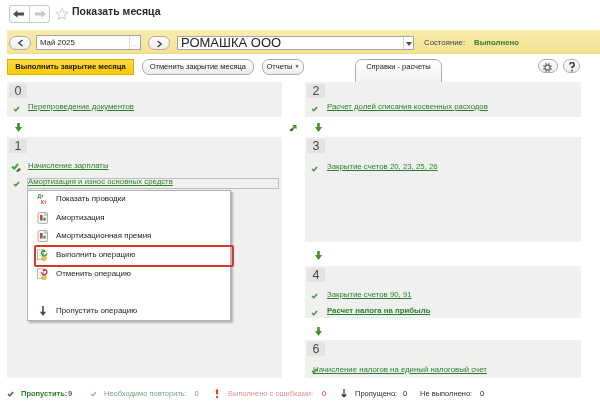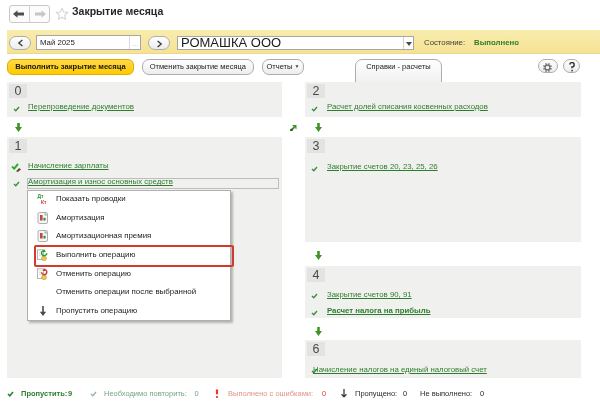--- a/index.html
+++ b/index.html
@@ -18,21 +18,21 @@
 <div class="abs" style="left:29px;top:5px;width:1px;height:17.5px;background:#d2d2d2;"></div>
 <svg class="abs" style="left:12.5px;top:9.8px;" width="11" height="8" viewBox="0 0 11 8">
     <path d="M0 4 L4.5 0.3 V2.6 H11 V5.4 H4.5 V7.7 Z" fill="#4e4e4e"></path>
   </svg>
 <svg class="abs" style="left:34.5px;top:9.8px;" width="11" height="8" viewBox="0 0 11 8">
     <path d="M11 4 L6.5 0.3 V2.6 H0 V5.4 H6.5 V7.7 Z" fill="#c6c6c6"></path>
   </svg>
 <svg class="abs" style="left:55px;top:6.5px;" width="14" height="14" viewBox="0 0 15 15">
     <path d="M7.5 1.2 L9.3 5.4 13.8 5.8 10.4 8.8 11.4 13.2 7.5 10.9 3.6 13.2 4.6 8.8 1.2 5.8 5.7 5.4 Z" fill="none" stroke="#d5d5d5" stroke-width="1.2" stroke-linejoin="round"></path>
   </svg>
-<div class="abs" style="left:72px;top:4.5px;font-size:10.5px;line-height:13px;font-weight:bold;color:#262626;">Закрытие месяца</div>
+<div class="abs" style="left:72px;top:4.5px;font-size:10.5px;line-height:13px;font-weight:bold;color:#262626;">Показать месяца</div>
 
 <div class="abs" style="left:7px;top:30px;width:593px;height:23.5px;background:linear-gradient(#f8ecae,#f5e293);border-bottom:1px solid #ecd98e;"></div>
 <div class="btn" style="left:9.4px;top:35.6px;width:21.3px;height:14.9px;"></div>
 <svg class="abs" style="left:16.5px;top:39.3px;" width="7" height="8" viewBox="0 0 7 8">
     <path d="M5.4 1 L1.8 4 L5.4 7" stroke="#3a3a3a" stroke-width="1.3" fill="none"></path>
   </svg>
 <div class="abs" style="left:35.6px;top:35.4px;width:105.4px;height:14.6px;background:#fff;border:1px solid #a6a6a6;"></div>
 <div class="abs" style="left:40px;top:37.6px;font-size:7.8px;line-height:10px;color:#1c1c1c;">Май 2025</div>
 <div class="abs" style="left:129.2px;top:36.4px;width:11.4px;height:12.6px;border-left:1px solid #dadada;color:#bdbdbd;font-size:8px;text-align:center;line-height:15px;">...</div>
 <div class="btn" style="left:148px;top:36px;width:21.7px;height:14px;"></div>
@@ -41,21 +41,21 @@
   </svg>
 <div class="abs" style="left:177.3px;top:35.5px;width:237px;height:14.5px;background:#fff;border:1px solid #a6a6a6;"></div>
 <div class="abs" style="left:181px;top:37.6px;font-size:13px;line-height:10px;color:#1c1c1c;">РОМАШКА ООО</div>
 <div class="abs" style="left:402.7px;top:36.5px;width:1px;height:12.5px;background:#cfcfcf;"></div>
 <svg class="abs" style="left:405.5px;top:41.5px;" width="6" height="4" viewBox="0 0 6 4">
     <path d="M0 0 L3 4 L6 0 Z" fill="#4a4a4a"></path>
   </svg>
 <div class="abs" style="left:424px;top:37.8px;font-size:7.8px;line-height:10px;color:#3f3f3f;">Состояние:</div>
 <div class="abs" style="left:474px;top:37.8px;font-size:7.8px;line-height:10px;font-weight:bold;color:#2c7d2c;">Выполнено</div>
 
-<div class="abs" style="left:7px;top:59px;width:127px;height:15.5px;background:linear-gradient(#ffd945,#ffca00);border:1px solid #dfae00;border-radius:6px;font-size:7.6px;font-weight:bold;color:#141414;text-align:center;line-height:13.5px;">Выполнить закрытие месяца</div>
+<div class="abs" style="left:7px;top:59px;width:127px;height:15.5px;background:linear-gradient(#ffd945,#ffca00);border:1px solid #dfae00;border-radius:0;font-size:7.6px;font-weight:bold;color:#141414;text-align:center;line-height:13.5px;">Выполнить закрытие месяца</div>
 <div class="btn" style="left:142px;top:59px;width:111.7px;height:15.5px;line-height:13.5px;">Отменить закрытие месяца</div>
 <div class="btn" style="left:262.3px;top:59px;width:41.3px;height:15.5px;line-height:13.5px;">Отчеты <span style="font-size:5px;color:#444;vertical-align:1px;">▼</span></div>
 <div class="btn" style="left:315.5px;top:59px;width:87.9px;height:31px;line-height:13.5px;margin-left:39px;">Справки - расчеты</div>
 <div class="btn" style="left:537.5px;top:59.3px;width:20px;height:14.2px;"></div>
 <svg class="abs" style="left:541px;top:61.5px;" width="13" height="11" viewBox="0 0 14 14">
     <circle cx="7" cy="7" r="3.1" fill="none" stroke="#686868" stroke-width="1.5"></circle>
     <path d="M10.3 8.4 L12.3 9.2 M8.4 10.3 L9.2 12.3 M5.6 10.3 L4.8 12.3 M3.7 8.4 L1.7 9.2 M3.7 5.6 L1.7 4.8 M5.6 3.7 L4.8 1.7 M8.4 3.7 L9.2 1.7 M10.3 5.6 L12.3 4.8" stroke="#686868" stroke-width="1.7" fill="none"></path>
   </svg>
 <div class="btn" style="left:563px;top:59.3px;width:17px;height:14.2px;"></div>
 <svg class="abs" style="left:568.5px;top:61.5px;" width="6" height="10" viewBox="0 0 6 10">
@@ -165,21 +165,20 @@
     </svg>
   <div class="mi" style="top:60.4px;">Выполнить операцию</div>
   <svg class="mic" style="top:78.3px;" viewBox="0 0 12 12">
       <rect x="0.5" y="0.8" width="6" height="9.7" fill="#fdfdfd" stroke="#a6a6a6" stroke-width="0.8"></rect>
       <path d="M2 2.8 H5 M2 4.6 H5 M2 6.4 H4" stroke="#c9c9c9" stroke-width="0.6"></path>
       <circle cx="7" cy="9.3" r="2.4" fill="#ecc84e" stroke="#bd973c" stroke-width="0.6"></circle>
       <path d="M4.6 4.2 A2.6 2.6 0 1 0 6.8 1.5" stroke="#cc3a3a" stroke-width="1.5" fill="none"></path>
       <path d="M8.8 2.9 L5.4 3 L7.2 0.4 Z" fill="#cc3a3a"></path>
     </svg>
   <div class="mi" style="top:79.1px;">Отменить операцию</div>
-  <div class="mi" style="top:97.8px;">Отменить операции после выбранной</div>
   <svg class="mic" style="top:115.7px;" viewBox="0 0 12 12">
       <path d="M6 1 V8" stroke="#4a4a4a" stroke-width="1.6" fill="none"></path>
       <path d="M2.8 6.8 L6 11 L9.2 6.8 Z" fill="#4a4a4a"></path>
     </svg>
   <div class="mi" style="top:116.5px;">Пропустить операцию</div>
 </div>
 
 <div class="abs" style="left:33.5px;top:244.8px;width:200px;height:22.2px;border:2px solid #d6392b;border-radius:2px;"></div>
 
 <svg class="abs" style="left:7px;top:390.5px;" width="7" height="6" viewBox="0 0 7 6">

